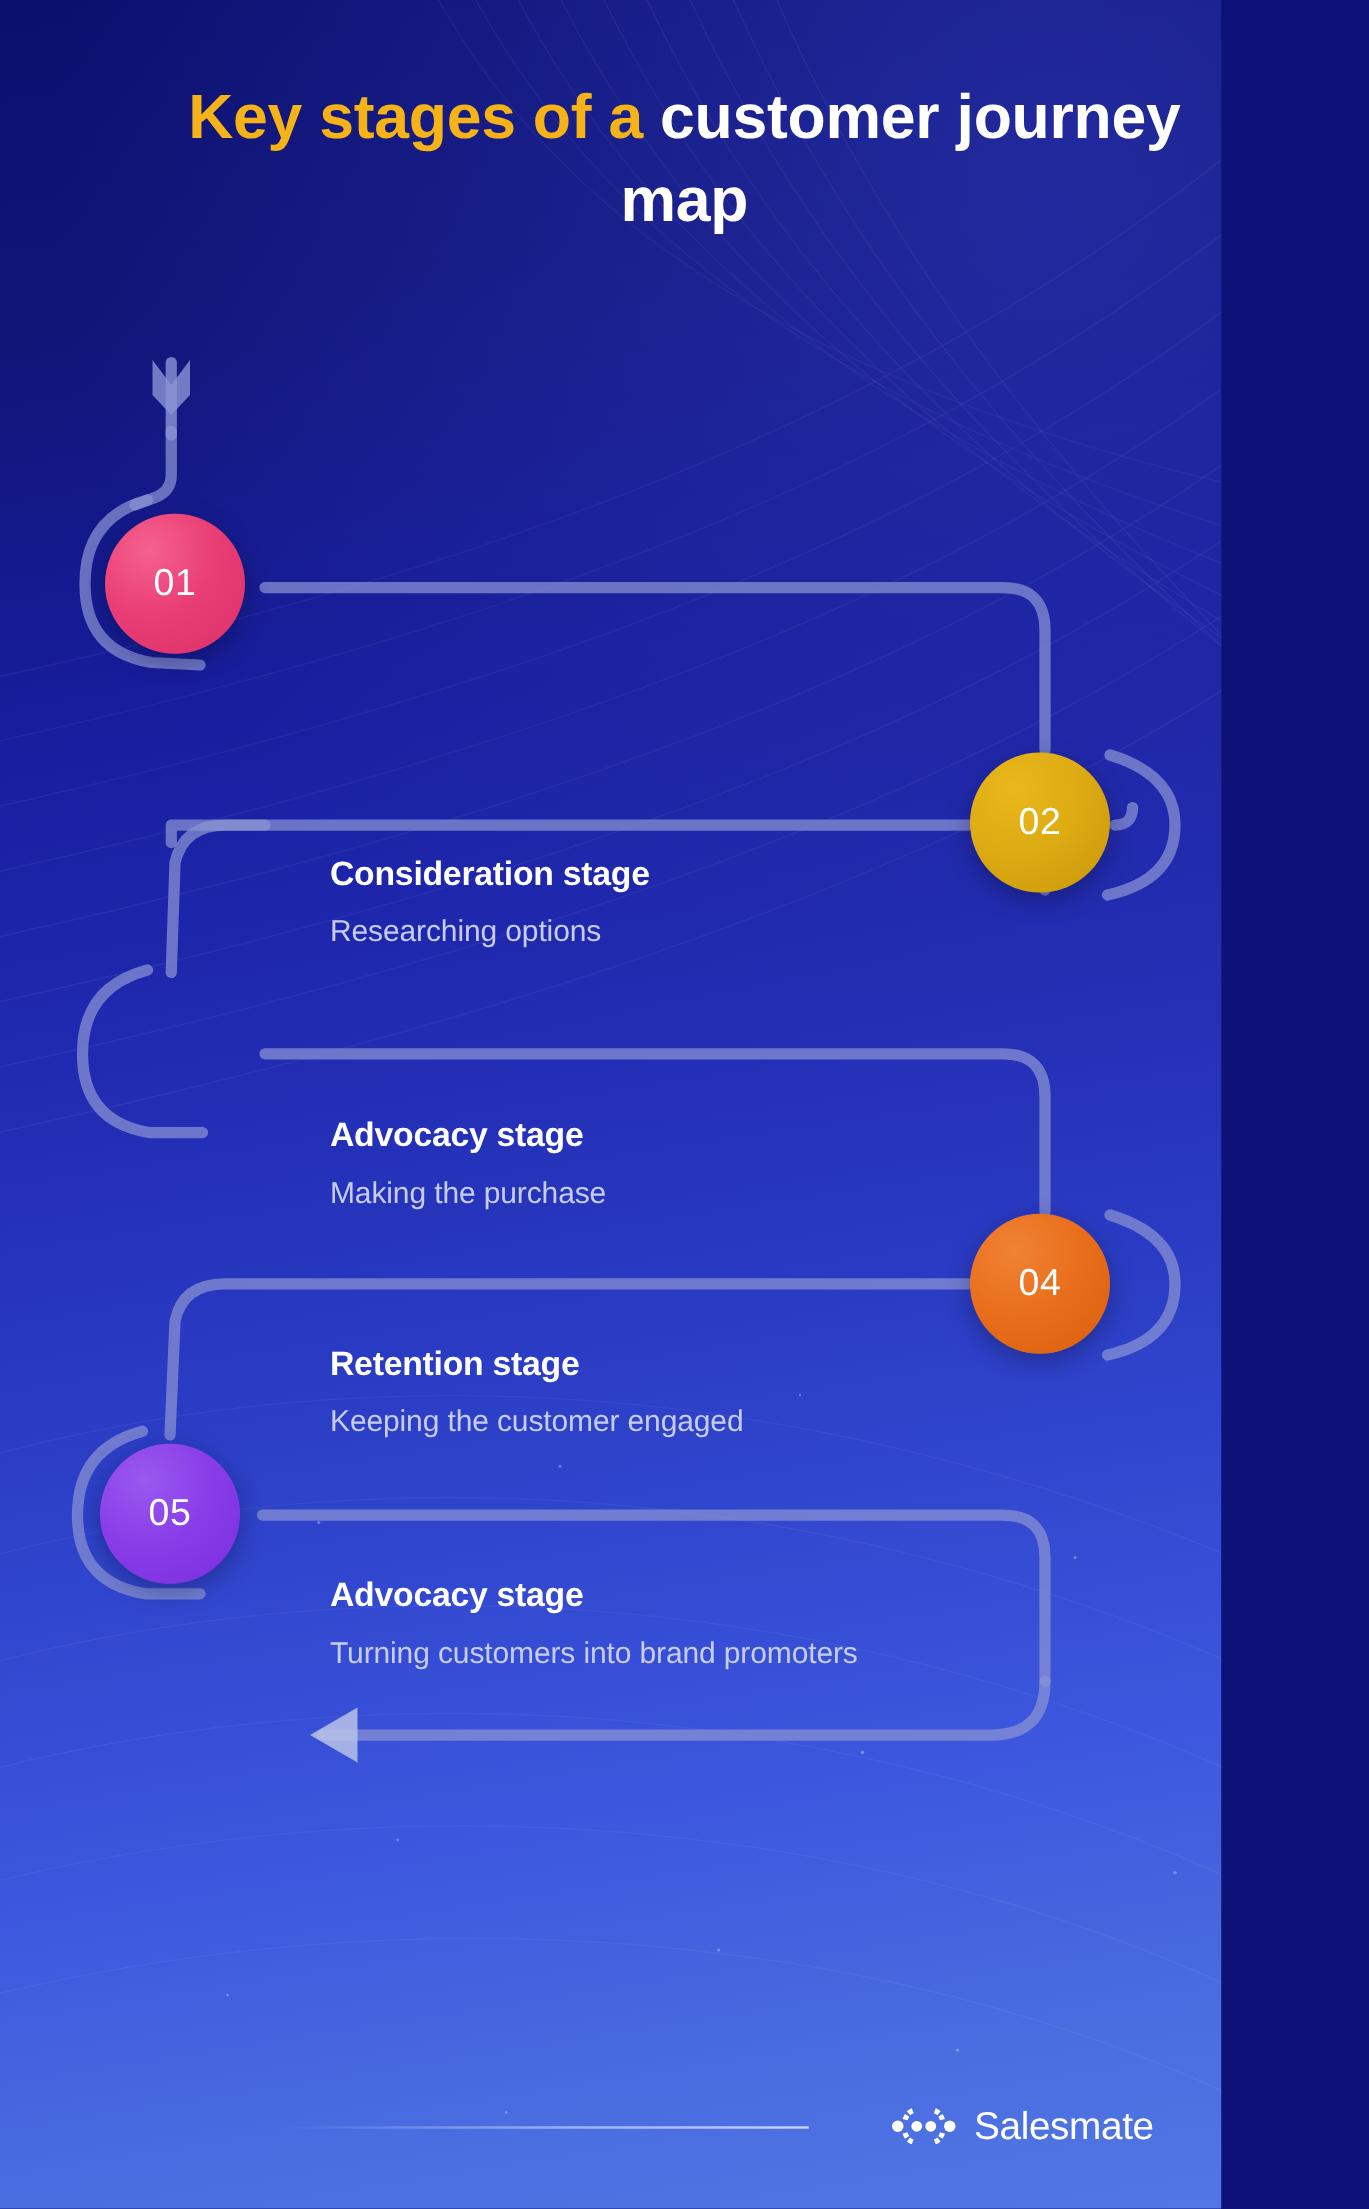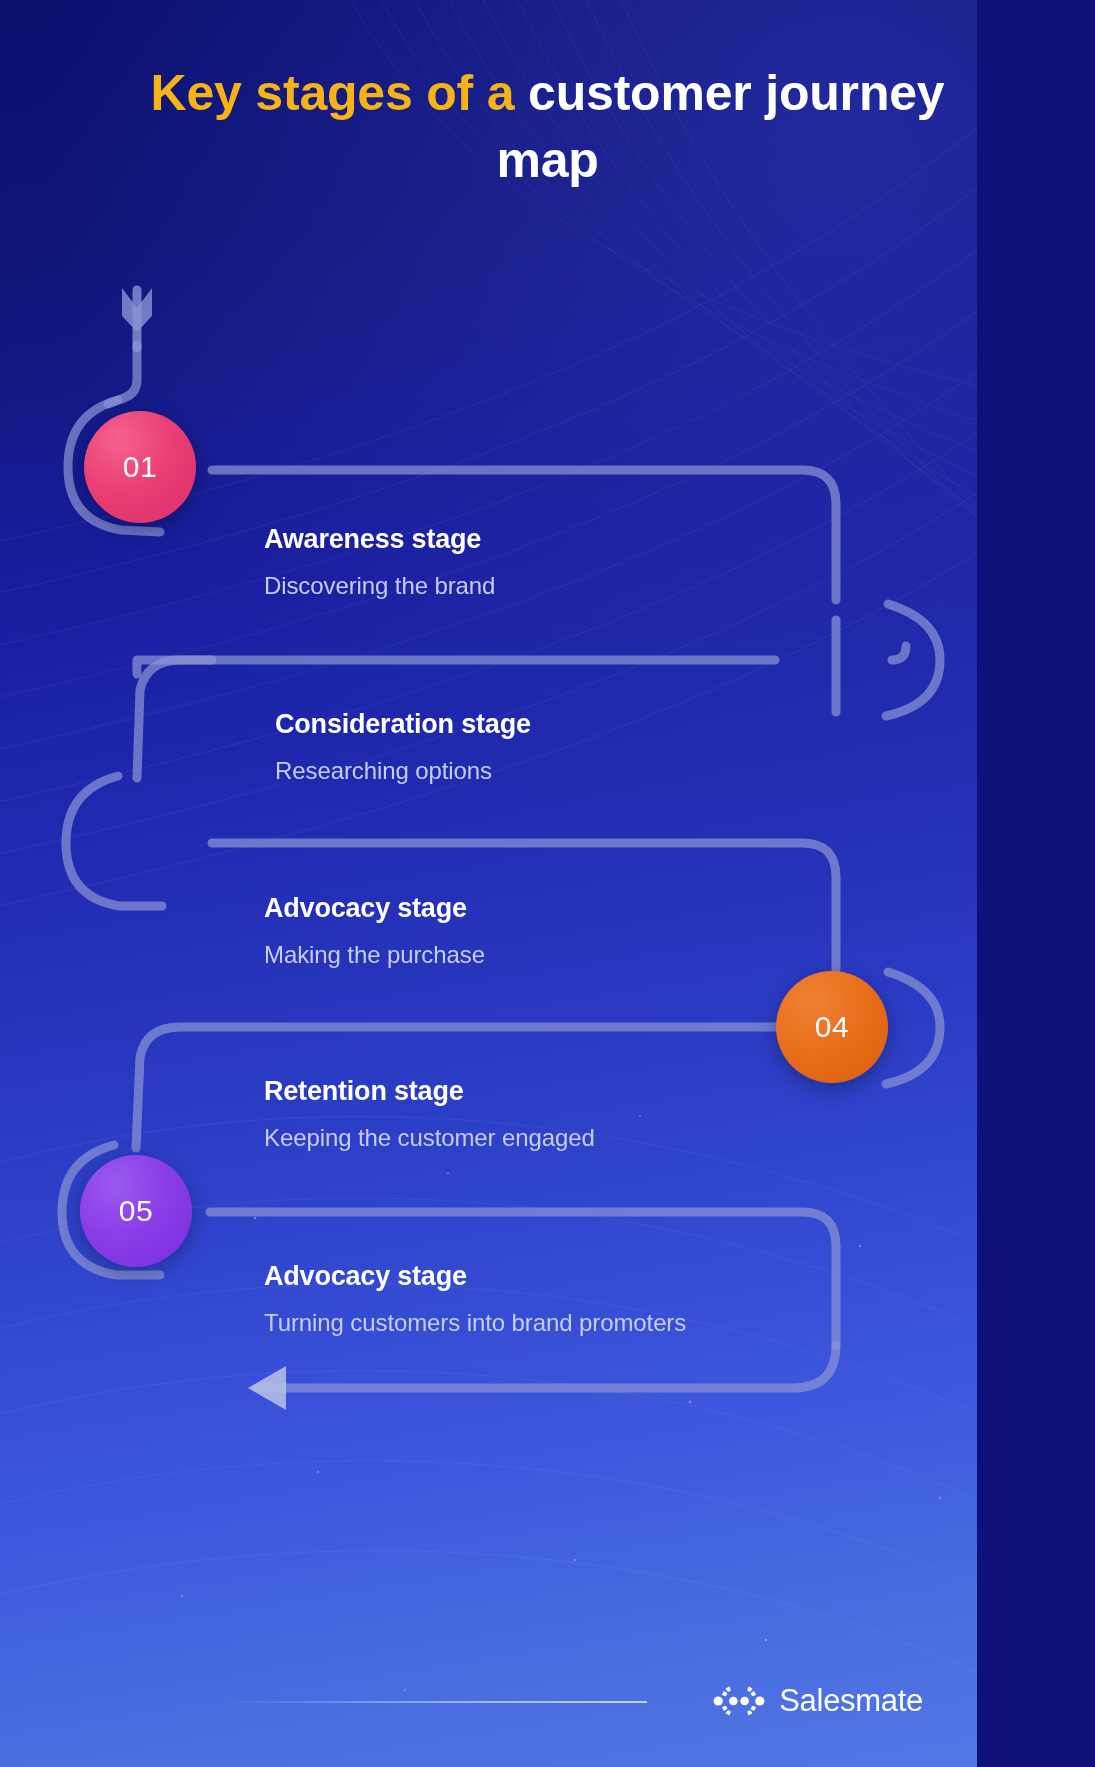--- a/index.html
+++ b/index.html
@@ -63,21 +63,21 @@
   .stage-title {
     font-size:27px; font-weight:700; color:#ffffff;
     letter-spacing:-0.2px; white-space:nowrap;
   }
   .stage-desc {
     margin-top:17px;
     font-size:24px; font-weight:400; color:#c7cdf0;
     letter-spacing:-0.1px; white-space:nowrap;
   }
   .s1 { left:264px; top:524px; }
-  .s2 { left:264px; top:709px;margin-left:11px; }
+  .s2 { left:264px; top:684px; }
   .s3 { left:264px; top:893px; }
   .s4 { left:264px; top:1076px; }
   .s5 { left:264px; top:1261px; }
 
   
   .footer {
     position:absolute; right:54px; bottom:48px;
     display:flex; align-items:center; gap:14px;
   }
   .footer-rule {
@@ -199,31 +199,30 @@
       </g>
 
       <g>
         <path d="M248,1388 L286,1366 L286,1410 Z" fill="#b9c2e6" fill-opacity="0.85"></path>
       </g>
     </svg>
 
     <div class="badge b1">
       <span>01</span>
     </div>
+    <div class="badge b2">
+      <span>02</span>
+    </div>
     <div class="badge b4">
       <span>04</span>
     </div>
     <div class="badge b5">
       <span>05</span>
     </div>
 
-    <div class="stage-text s1">
-      <div class="stage-title">Awareness stage</div>
-      <div class="stage-desc">Discovering the brand</div>
-    </div>
     <div class="stage-text s2">
       <div class="stage-title">Consideration stage</div>
       <div class="stage-desc">Researching options</div>
     </div>
     <div class="stage-text s3">
       <div class="stage-title">Advocacy stage</div>
       <div class="stage-desc">Making the purchase</div>
     </div>
     <div class="stage-text s5">
       <div class="stage-title">Advocacy stage</div>

